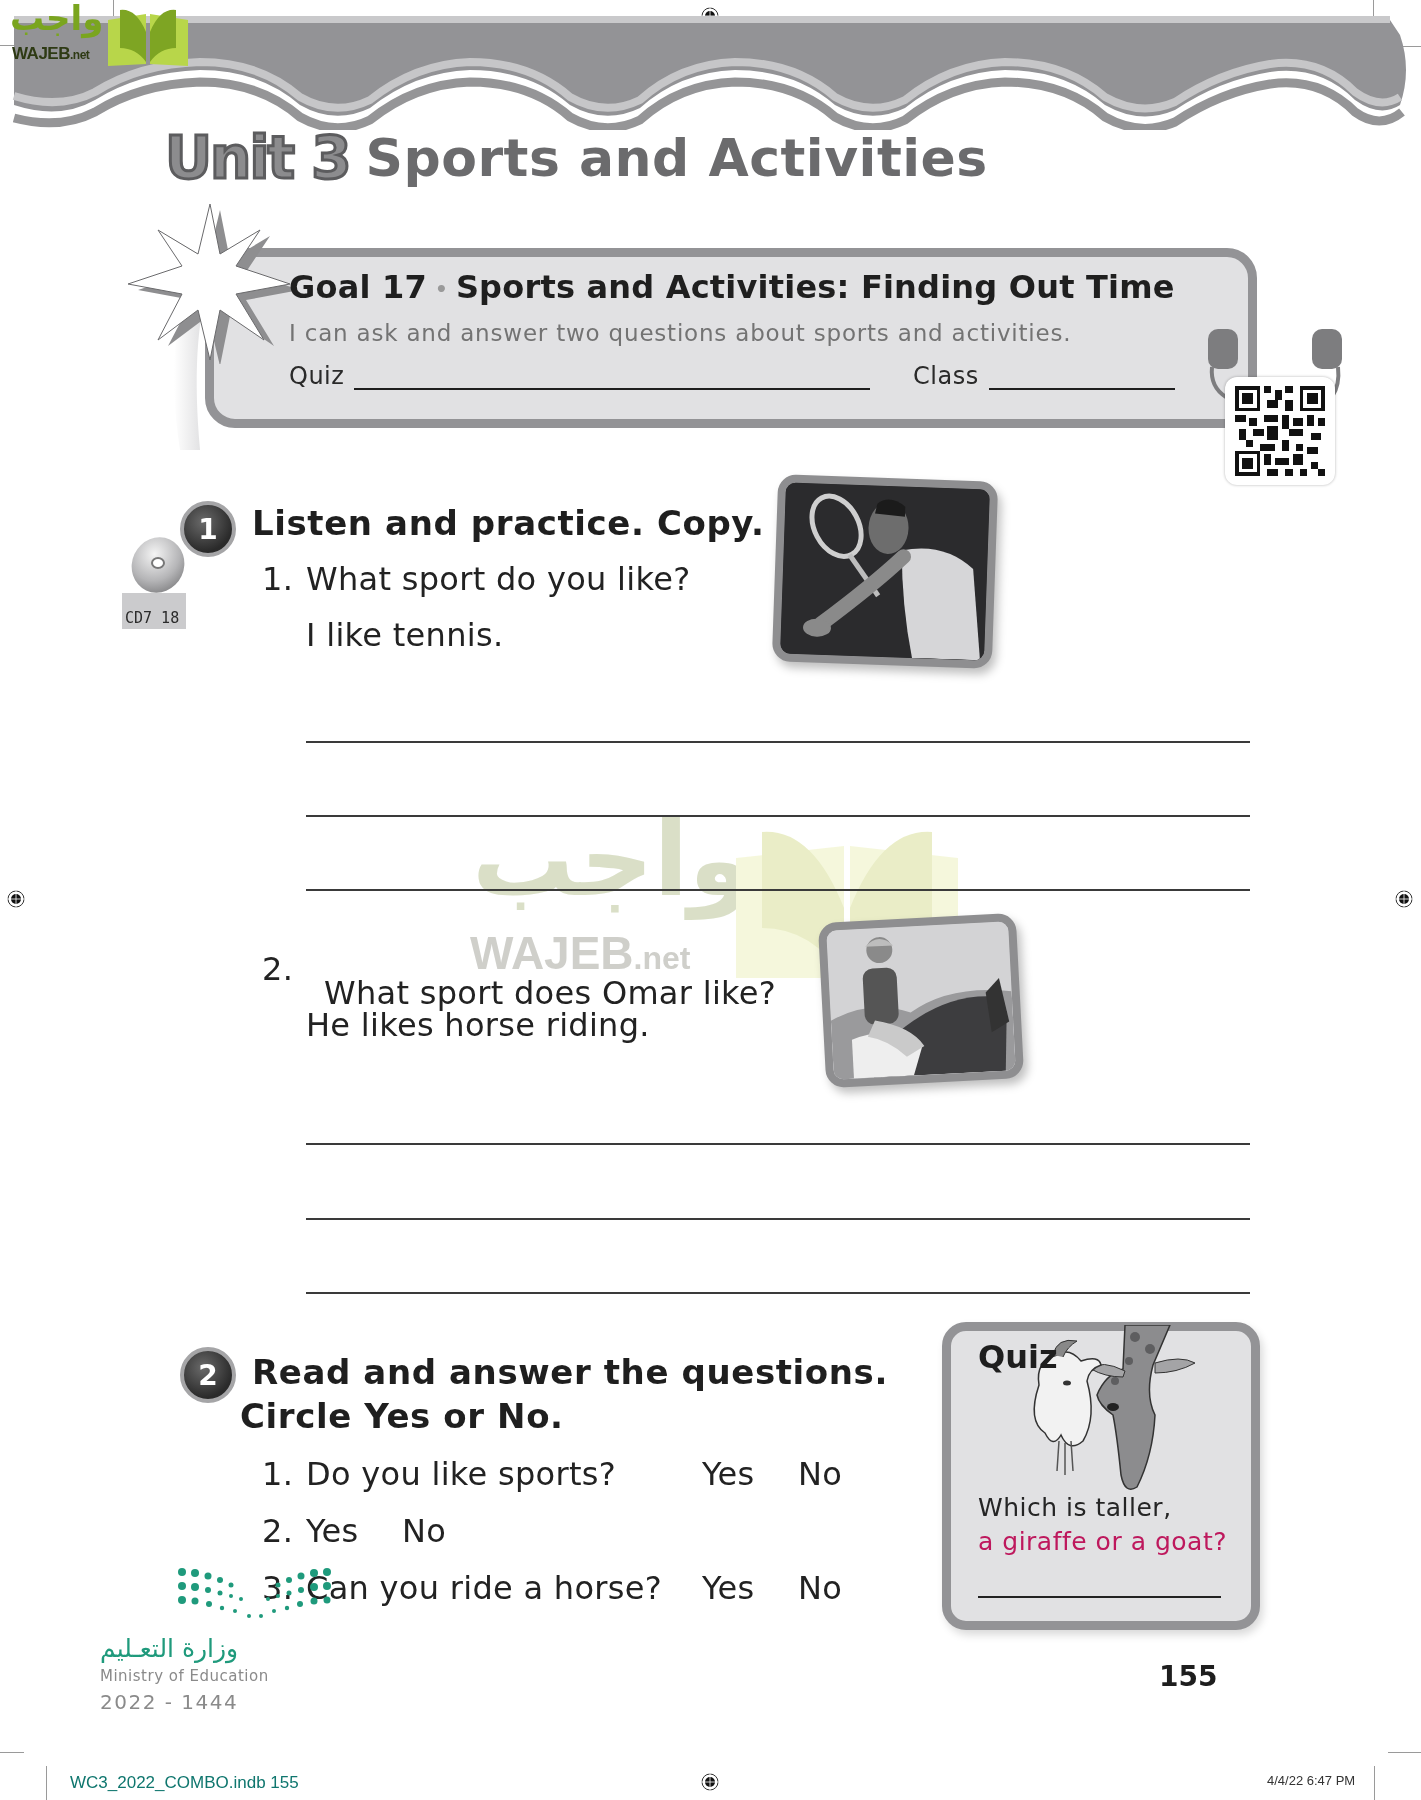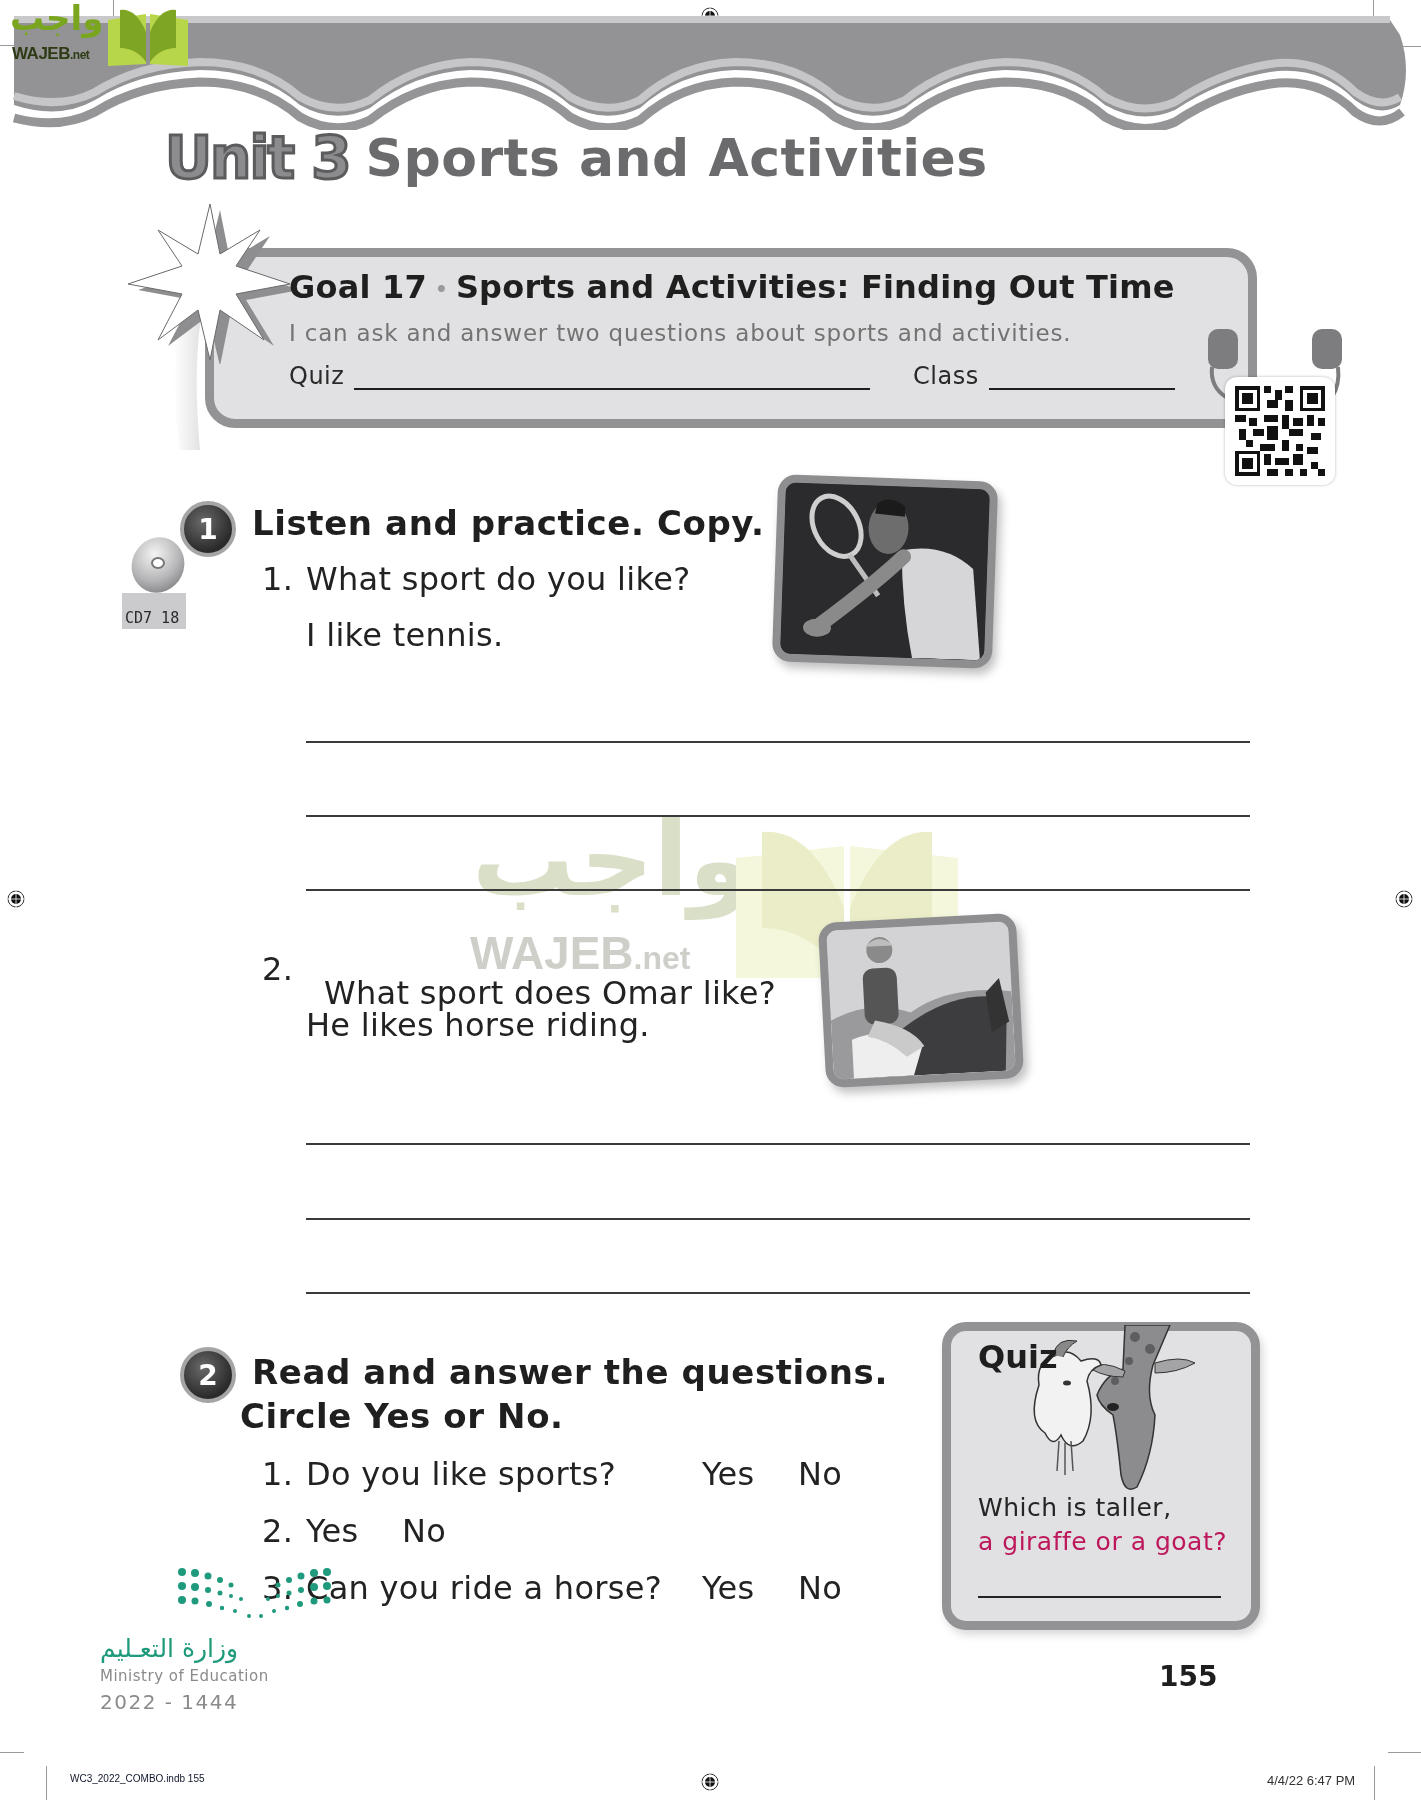--- a/index.html
+++ b/index.html
@@ -101,21 +101,21 @@
 
   
   #moe-dots { left: 177px; top: 1566px; }
   #moe-ar { left: 100px; top: 1634px; font-size: 25px; color: #1f9a7c; }
   #moe-en { left: 100px; top: 1667px; font-size: 15px; color: #8a8a8a; letter-spacing: 0.5px; }
   #moe-year { left: 100px; top: 1690px; font-size: 20px; color: #8a8a8a; letter-spacing: 1.5px; }
 
   #page-number { left: 1159px; top: 1660px; font-weight: bold; font-size: 28px; color: #1e1e1e; }
 
   
-  #slug-file { left: 70px; top: 1773px; font-family: "Liberation Sans", sans-serif; font-size: 10px; color: #0f172a; }
+  #slug-file { left: 70px; top: 1773px; font-family: "Liberation Sans", sans-serif; font-size: 17px; color: #0f766e; }
   #slug-date { left: 1267px; top: 1773px; font-family: "Liberation Sans", sans-serif; font-size: 13px; color: #333; }
 
   .reg-mark { width: 20px; height: 20px; }
   .crop { background: #9a9a9a; }
 </style>
 </head>
 <body>
 
 <div class="abs crop" style="left:113px;top:0;width:1px;height:22px;"></div>
 <div class="abs crop" style="left:0;top:45px;width:22px;height:1px;"></div>

